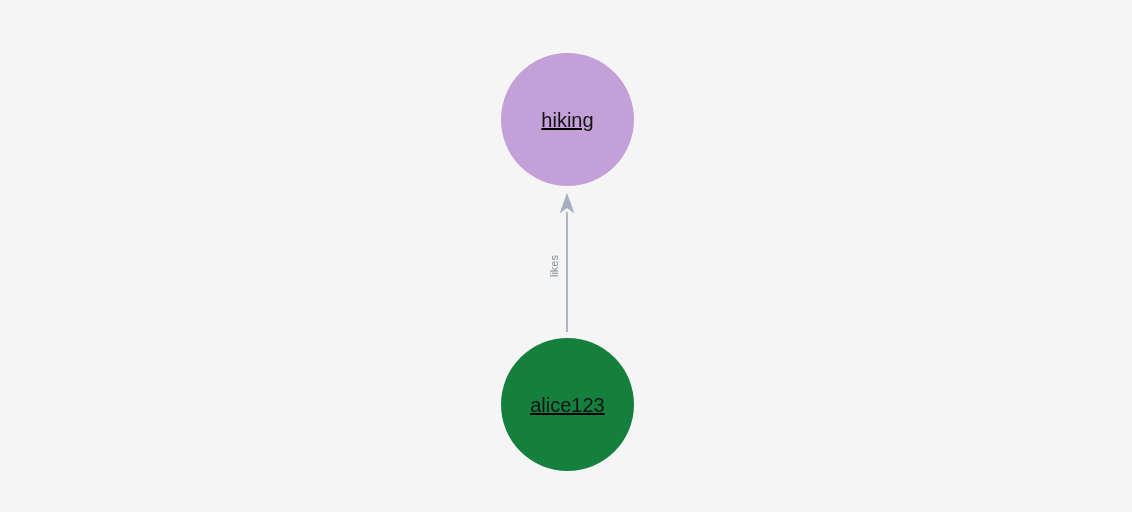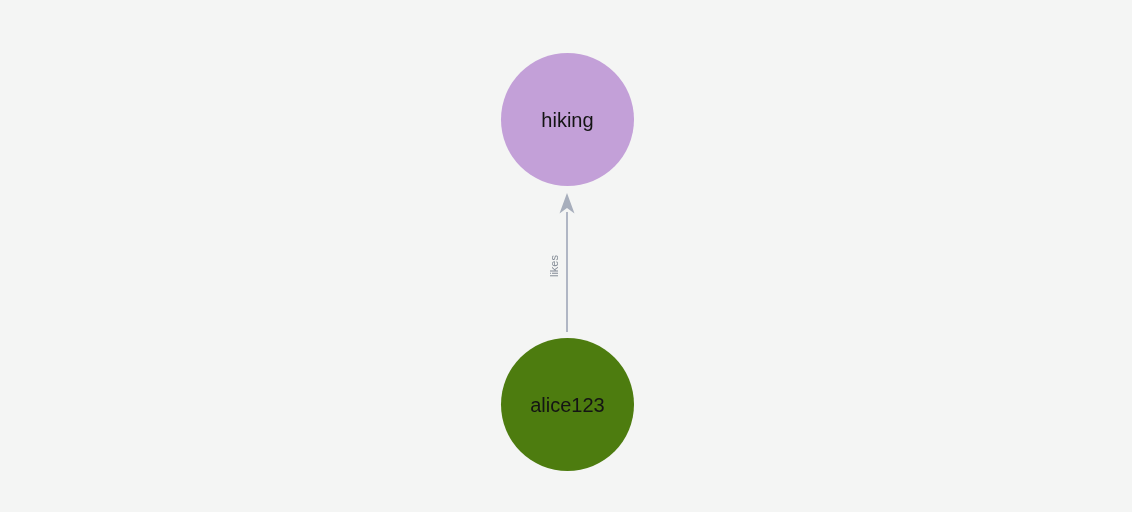--- a/index.html
+++ b/index.html
@@ -27,20 +27,21 @@
     height: 512px;
     display: block;
   }
   .node-circle {
     position: absolute;
     border-radius: 50%;
     display: flex;
     align-items: center;
     justify-content: center;
     box-sizing: border-box;
+    text-decoration: underline;
   }
   .node-label {
     font-family: "Liberation Sans", sans-serif;
     font-size: 20px;
     color: #141414;
     line-height: 1;
     white-space: nowrap;
     user-select: none;
   }
   #node-hiking {
@@ -48,21 +49,21 @@
     top: 53px;
     width: 133px;
     height: 133px;
     background: #c3a0d8;
   }
   #node-alice123 {
     left: 501px;
     top: 338px;
     width: 133px;
     height: 133px;
-    background: #4d7c0f;
+    background: #15803d;
     align-items: center;
   }
   .edge-label {
     position: absolute;
     font-family: "Liberation Sans", sans-serif;
     font-size: 11px;
     color: #848c96;
     white-space: nowrap;
     transform: rotate(-90deg);
     transform-origin: center center;

